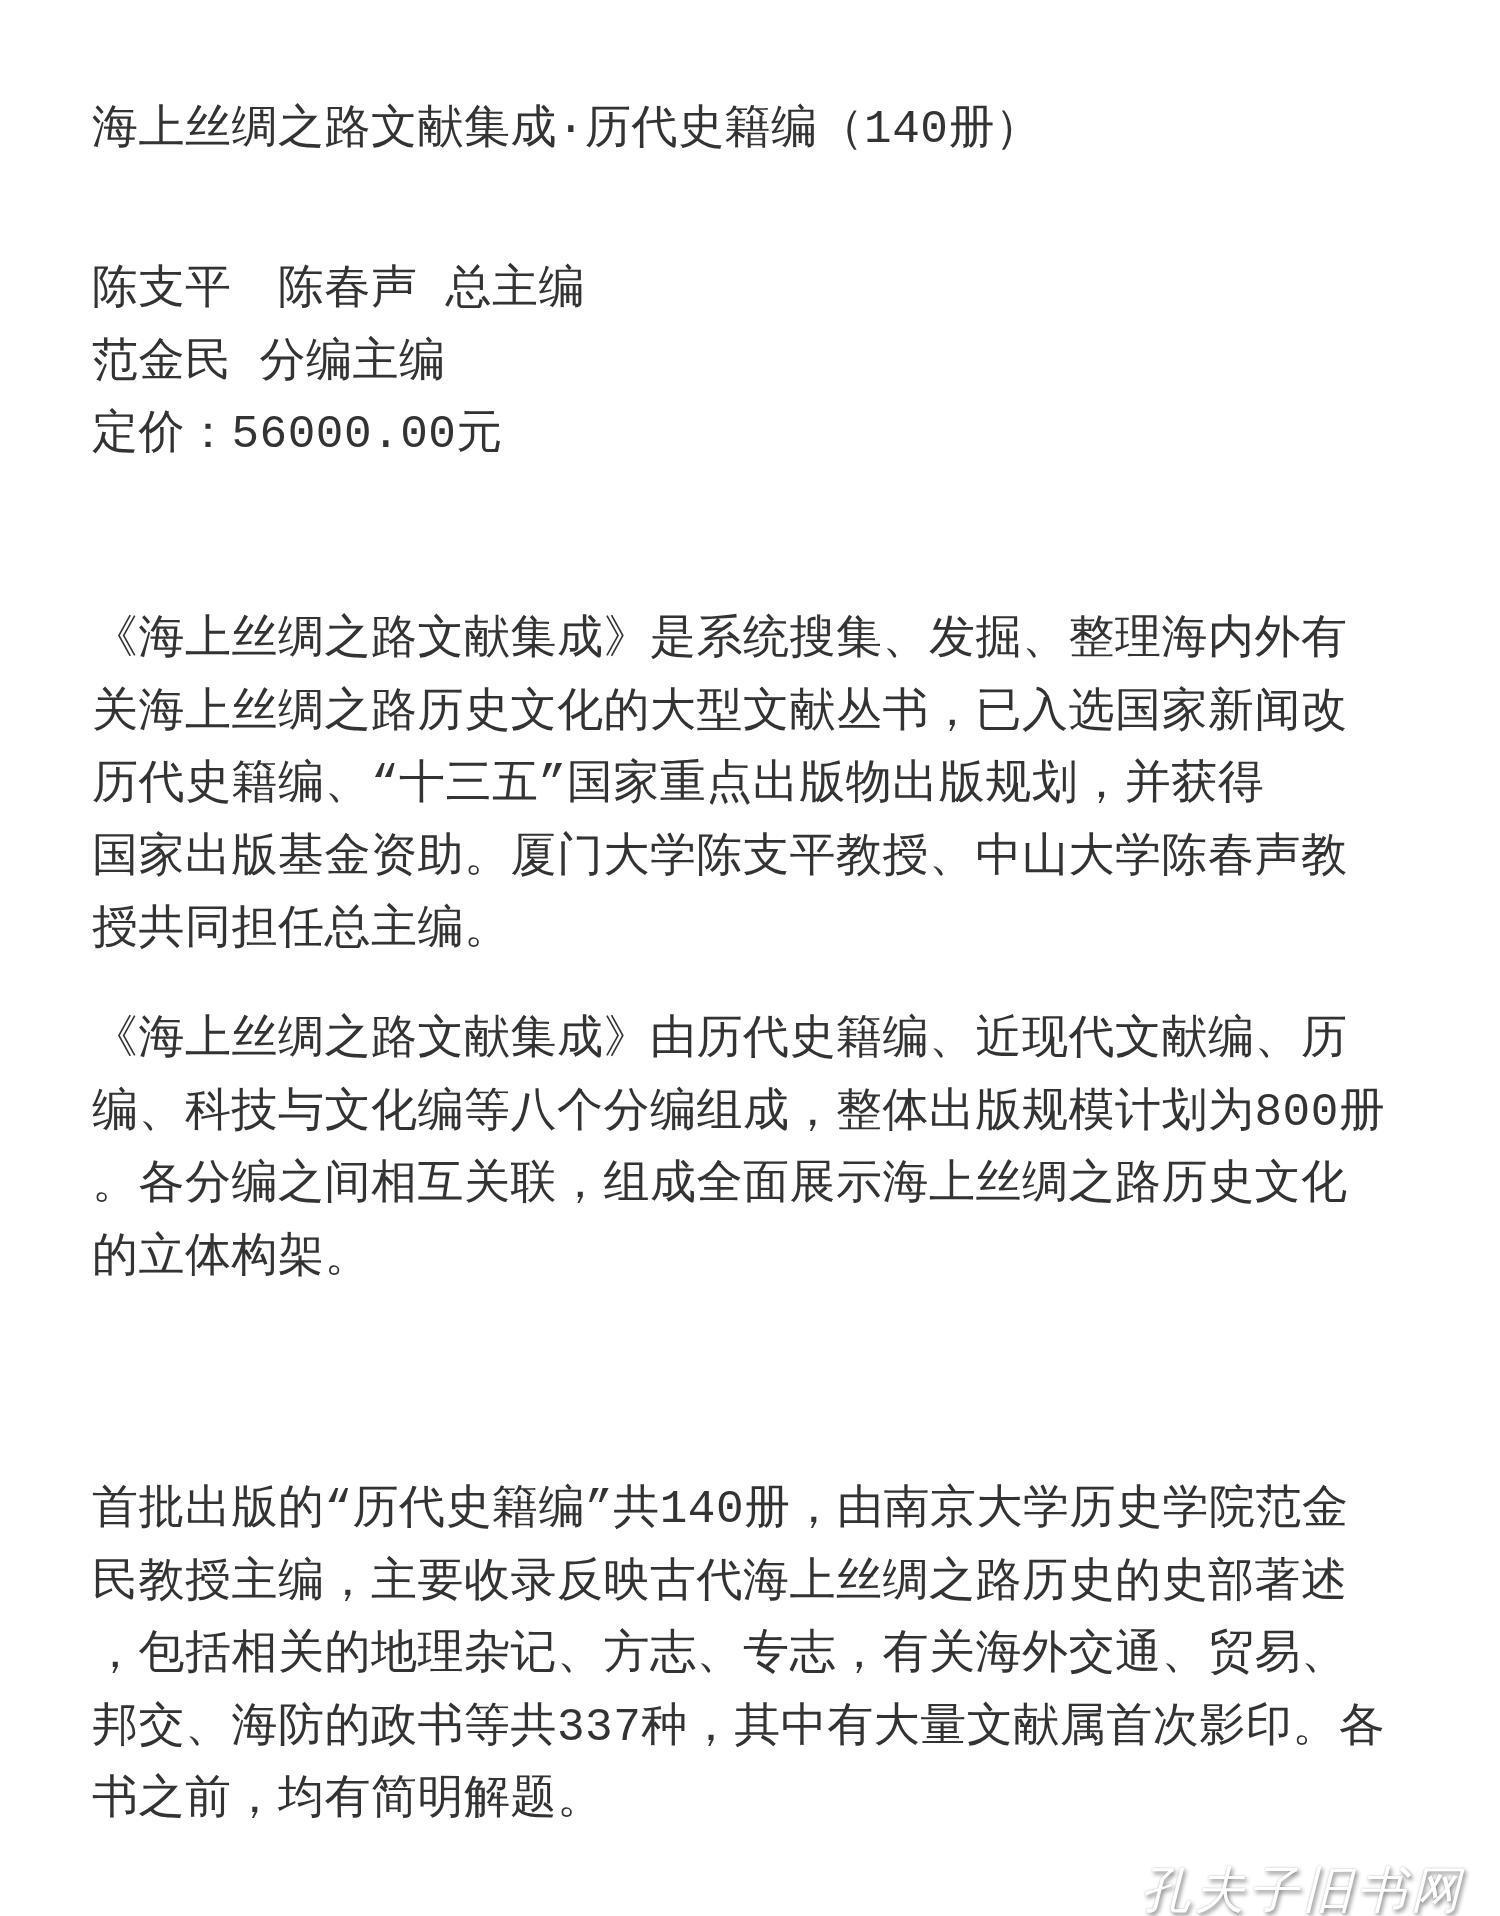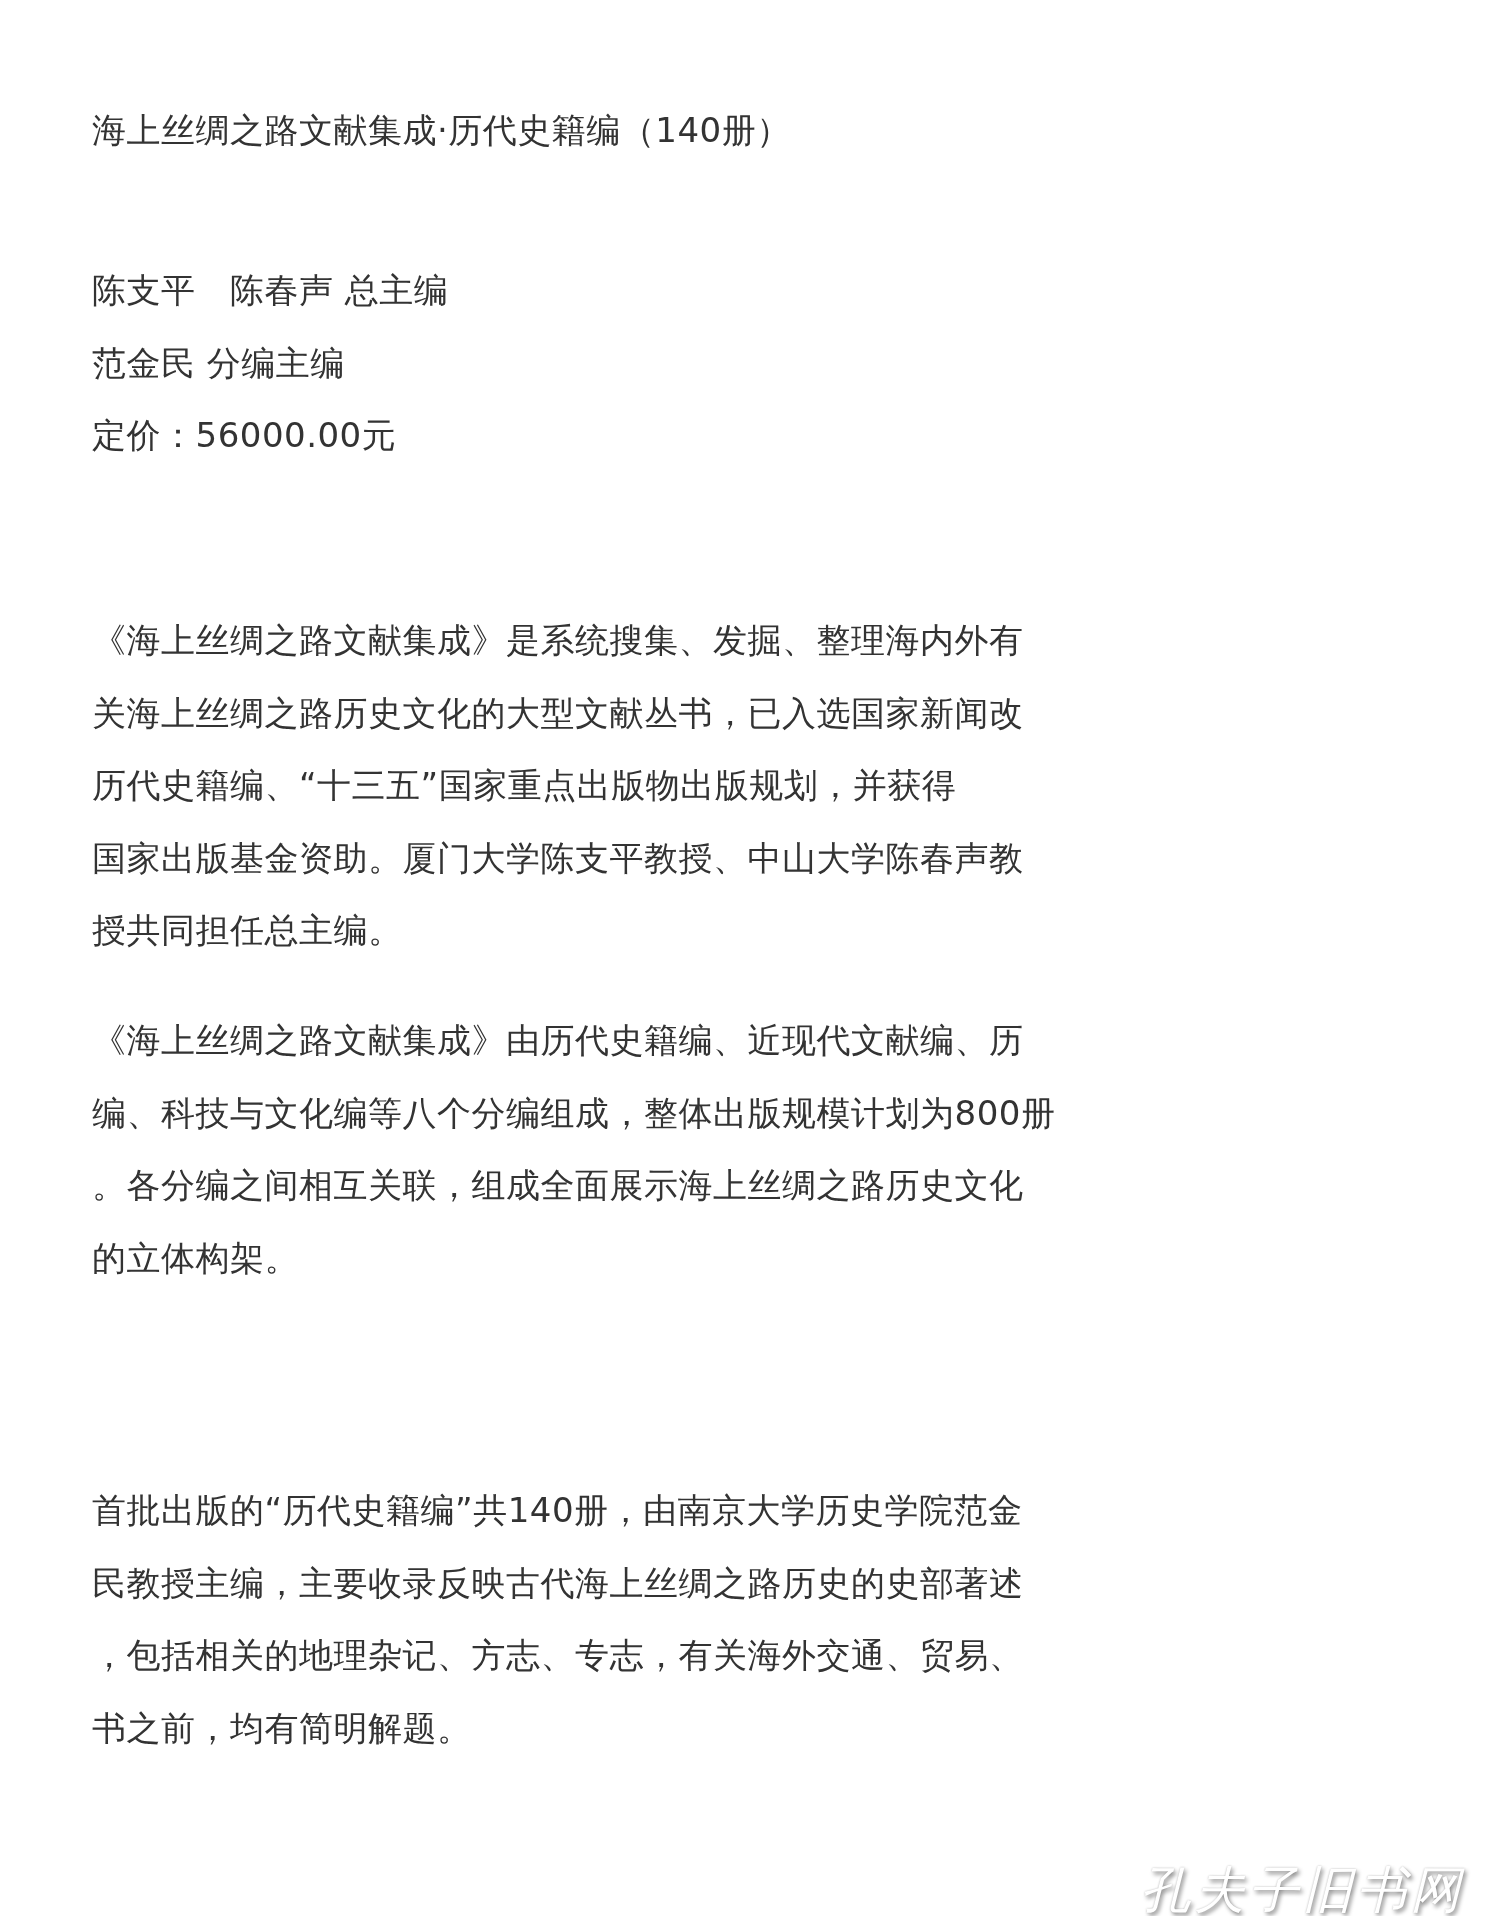--- a/index.html
+++ b/index.html
@@ -4,21 +4,21 @@
 <style>
   html, body { margin: 0; padding: 0; background: #ffffff; }
   body {
     width: 1500px; height: 1916px; position: relative; overflow: hidden;
     font-family: "DejaVu Sans", "Liberation Sans", sans-serif;
     color: #333333;
   }
   .block { position: absolute; left: 92px; right: 40px; }
   .line {
     display: block; height: 72.5px; line-height: 72.5px;
-    font-size: 34px; white-space: nowrap; letter-spacing: 0.5px;
+    font-size: 46px; white-space: nowrap; letter-spacing: 0.5px; font-family: Liberation Mono, monospace;
   }
   #title-block { top: 94px; }
   #editors-block { top: 254px; }
   #p1 { top: 604px; }
   #p2 { top: 1004px; }
   #p3 { top: 1474px; }
   .watermark {
     position: absolute; left: 1130px; top: 1860px; width: 345px; text-align: center;
     color: #ffffff;
     text-shadow: 2px 3px 4px rgba(0,0,0,0.45), 0 0 2px rgba(0,0,0,0.25);
@@ -53,20 +53,21 @@
     <span class="line">《海上丝绸之路文献集成》由历代史籍编、近现代文献编、历</span>
     <span class="line">编、科技与文化编等八个分编组成，整体出版规模计划为800册</span>
     <span class="line">。各分编之间相互关联，组成全面展示海上丝绸之路历史文化</span>
     <span class="line">的立体构架。</span>
   </div>
 
   <div id="p3" class="block">
     <span class="line">首批出版的“历代史籍编”共140册，由南京大学历史学院范金</span>
     <span class="line">民教授主编，主要收录反映古代海上丝绸之路历史的史部著述</span>
     <span class="line">，包括相关的地理杂记、方志、专志，有关海外交通、贸易、</span>
+    <span class="line">邦交、海防的政书等共337种，其中有大量文献属首次影印。各</span>
     <span class="line">书之前，均有简明解题。</span>
   </div>
 
   <div class="watermark">
     <span class="wm-cn">孔夫子旧书网</span>
     <span class="wm-url">www.kongfz.com</span>
   </div>
 
 </div>
 

